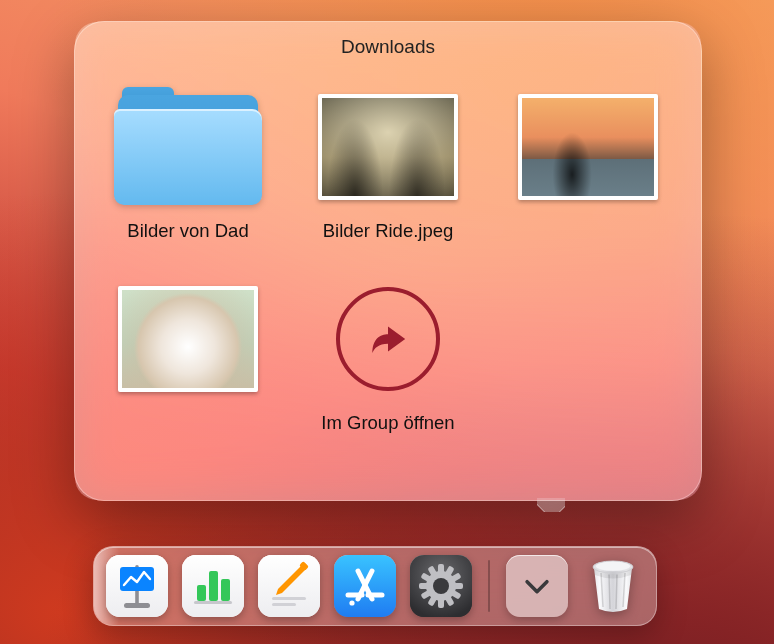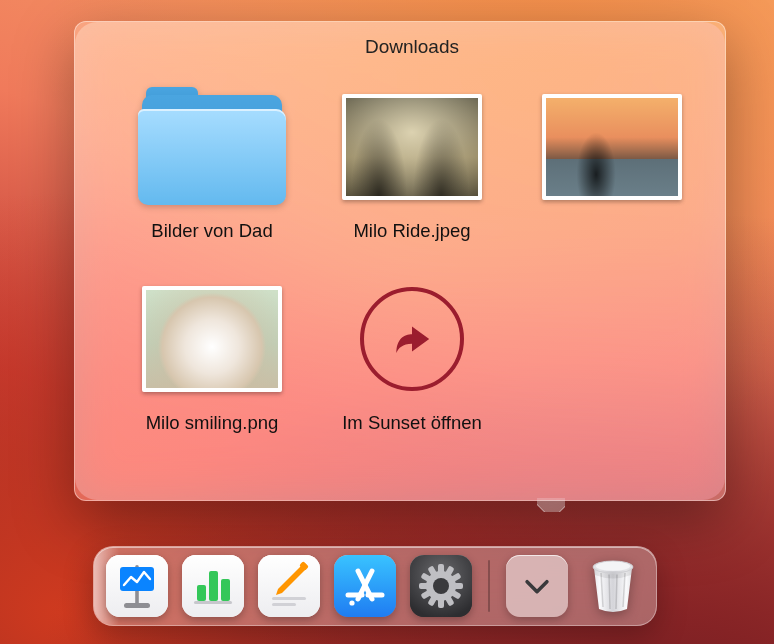--- a/index.html
+++ b/index.html
@@ -63,28 +63,27 @@
     margin: 0 2px;
   }
   .dock-icon.white { background: linear-gradient(180deg, #ffffff, #f2f2f2); }
   .dock-icon.dark  { background: radial-gradient(circle at 50% 30%, #555 0%, #3a3a3a 60%, #2b2b2b 100%); }
 
   
   .popover {
     position: absolute;
     left: 74px; top: 21px;
     width: 626px; height: 478px;
-    border-radius: 12px;
+    border-radius: 30px;
     background: rgba(255,255,255,0.28);
     border: 1px solid rgba(255,255,255,0.45);
     box-shadow: 0 20px 60px rgba(0,0,0,0.35);
     backdrop-filter: blur(22px) saturate(160%);
     -webkit-backdrop-filter: blur(22px) saturate(160%);
     overflow: visible; 
-    padding-left: 24px;
   }
   @supports not (backdrop-filter: blur(22px)) {
     .popover { background: linear-gradient(155deg, #f6d6d0 0%, #efb8c0 55%, #e8a2ad 100%); }
   }
   
   .popover::after {
     content: "";
     position: absolute; inset: 0; border-radius: 22px;
     background: linear-gradient(155deg, rgba(255,220,200,0.45), rgba(245,160,175,0.45));
     pointer-events: none;
@@ -252,45 +251,44 @@
           </div>
         </div>
         <div class="grid-label">Bilder von Dad</div>
       </div>
 
 
       <div class="grid-item">
         <div class="thumb">
           <div class="img-frame thumb-group"></div>
         </div>
-        <div class="grid-label">Milo Ride.jpeg</div>
+        <div class="grid-label">Bilder Ride.jpeg</div>
       </div>
 
       <div class="grid-item">
         <div class="thumb">
           <div class="img-frame thumb-sunset"></div>
         </div>
       </div>
 
       <div class="grid-item">
         <div class="thumb">
           <div class="img-frame thumb-milo"></div>
         </div>
-        <div class="grid-label">Milo smiling.png</div>
       </div>
 
       <div class="grid-item">
         <div class="thumb">
           <div class="finder-circle">
             <svg viewBox="0 0 64 64">
               <path d="M32 16 L54 32 L32 48 L32 38 C20 38 14 44 12 50 C12 32 22 26 32 26 Z" fill="#9b1d2e"></path>
             </svg>
           </div>
         </div>
-        <div class="grid-label">Im Sunset öffnen</div>
+        <div class="grid-label">Im Group öffnen</div>
       </div>
 
     </div>
   </div>
 </div>
 
 <div class="dock-wrap">
   <div class="dock" style="margin-left:-24px;">
 
     <div class="dock-icon white" title="keynote-app">

